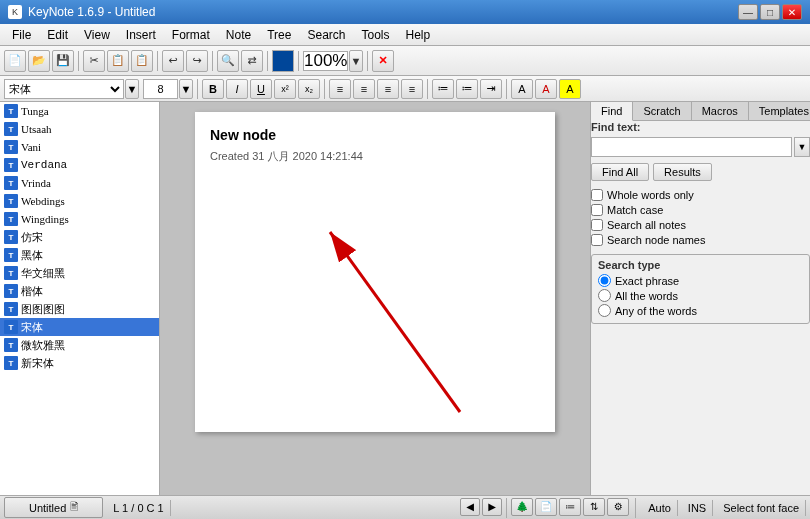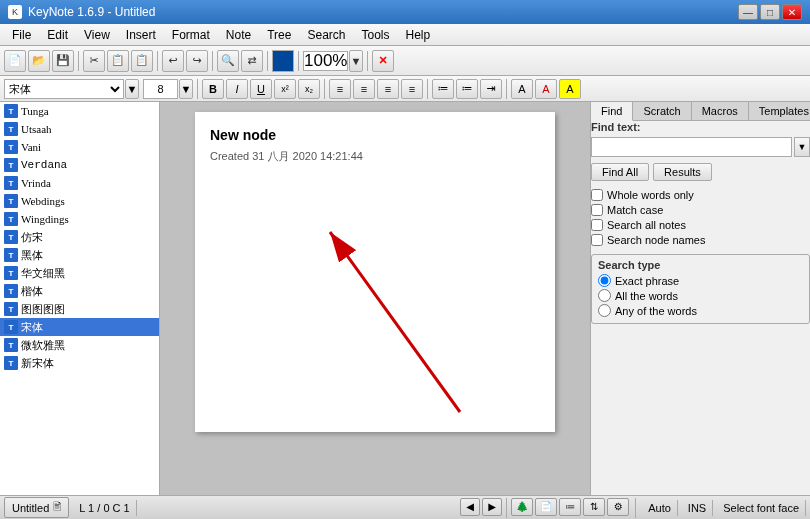--- a/index.html
+++ b/index.html
@@ -285,21 +285,21 @@
       display: flex;
       align-items: center;
       padding: 0 4px;
       gap: 4px;
       font-size: 11px;
     }
     .status-tab {
       background: linear-gradient(to bottom, #f0f0f0, #d8d8d8);
       border: 1px solid #999;
       border-radius: 2px;
-      padding: 1px 7px;
+      padding: 1px 24px;
       font-size: 11px;
       display: flex;
       align-items: center;
       gap: 4px;
     }
     .status-item {
       padding: 0 6px;
       border-right: 1px solid #aaa;
       height: 16px;
       display: flex;

